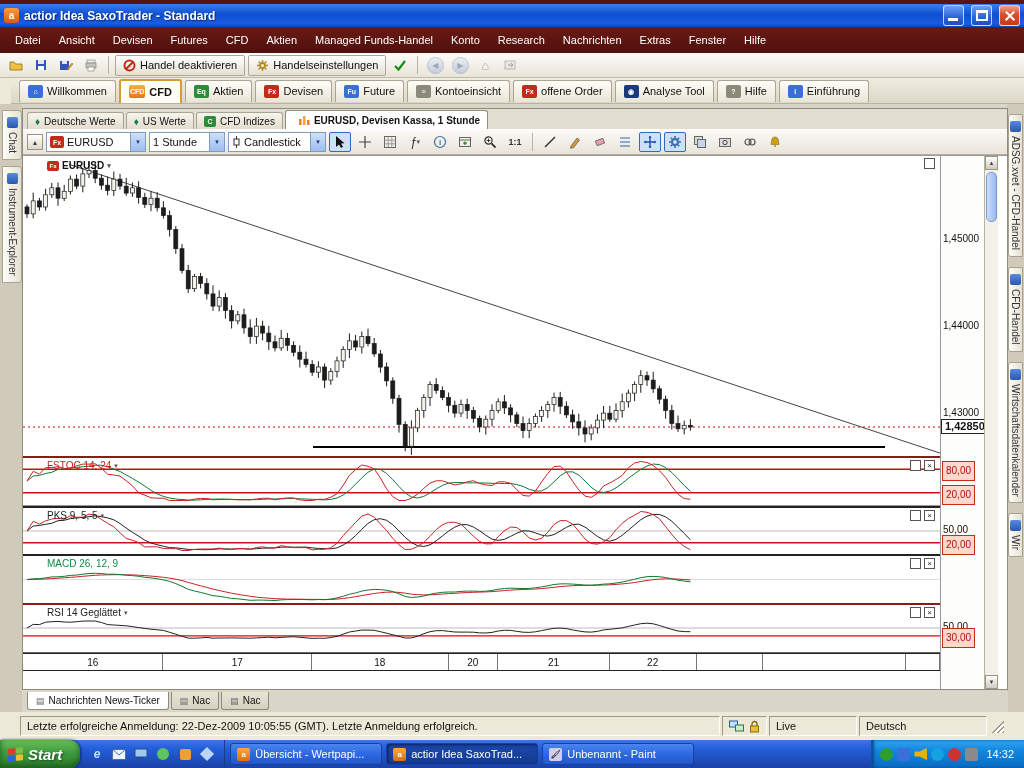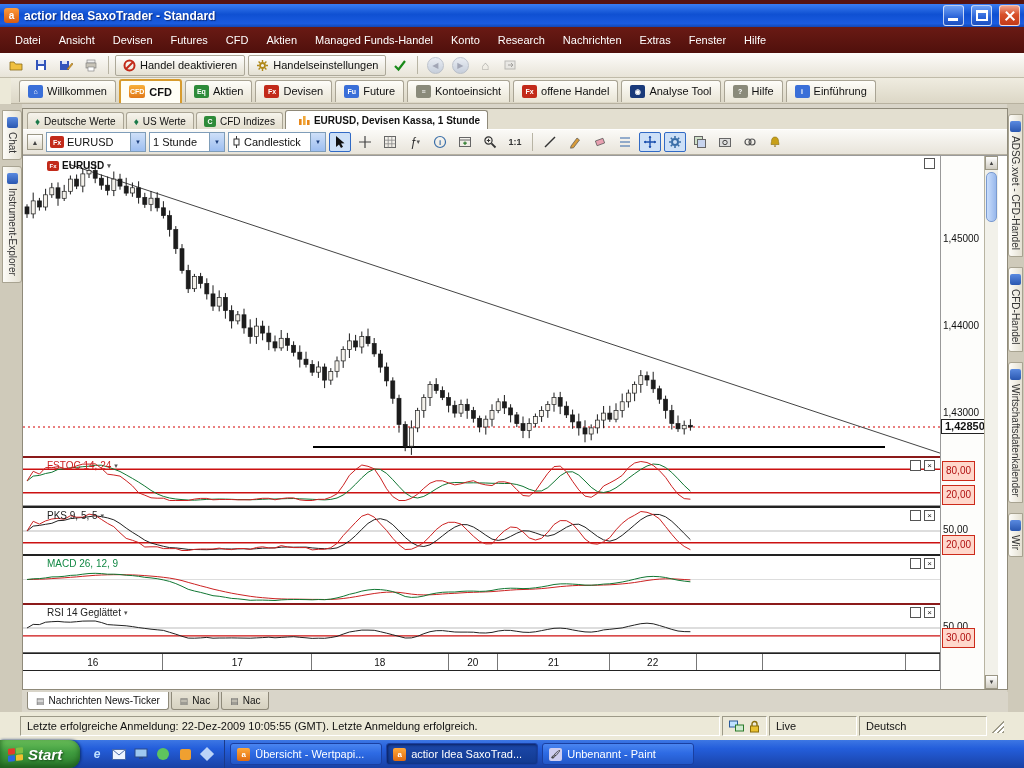--- a/index.html
+++ b/index.html
@@ -273,21 +273,21 @@
     <span class="apptab">
         <span class="badge b-blue">Fu</span>
         <span>Future</span>
       </span>
     <span class="apptab">
         <span class="badge b-gray">≡</span>
         <span>Kontoeinsicht</span>
       </span>
     <span class="apptab">
         <span class="badge b-red">Fx</span>
-        <span>offene Handel</span>
+        <span>offene Order</span>
       </span>
     <span class="apptab">
         <span class="badge b-navy">◉</span>
         <span>Analyse Tool</span>
       </span>
     <span class="apptab">
         <span class="badge b-gray">?</span>
         <span>Hilfe</span>
       </span>
     <span class="apptab">
@@ -879,15 +879,24 @@
         </span>
       <span class="taskbtn active">
           <span class="tico t-orange">a</span>
           <span>actior Idea SaxoTrad...</span>
         </span>
       <span class="taskbtn">
           <span class="tico t-paint">🖌</span>
           <span>Unbenannt - Paint</span>
         </span>
     </span>
+    <span class="tray">
+      <span class="tray-ic" style="background:#2d9e2d;border-radius:50%;"></span>
+      <span class="tray-ic" style="background:#3a6fd8;"></span>
+      <span class="tray-ic" style="background:#e8b10e;clip-path:polygon(0 30%,40% 30%,100% 0,100% 100%,40% 70%,0 70%);"></span>
+      <span class="tray-ic" style="background:#12a3e0;border-radius:50%;"></span>
+      <span class="tray-ic" style="background:#cc3333;border-radius:50%;"></span>
+      <span class="tray-ic" style="background:#8a8a8a;"></span>
+      <span class="clock">14:32</span>
+    </span>
   </div>
 
 </div>
 
 </body></html>

